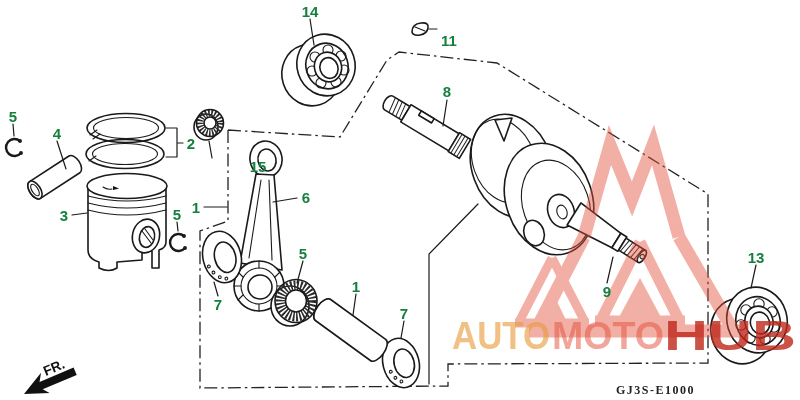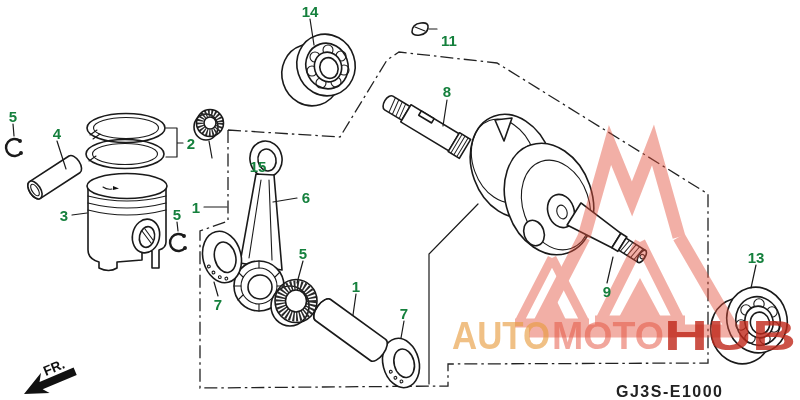--- a/index.html
+++ b/index.html
@@ -10,22 +10,22 @@
   .ln{fill:none;stroke:#1a1a1a;stroke-width:1.6;stroke-linecap:round;stroke-linejoin:round;}
   .fw{fill:#fff;stroke:#1a1a1a;stroke-width:1.6;stroke-linejoin:round;}
   .thin{stroke-width:1.1;}
   .ld{fill:none;stroke:#1a1a1a;stroke-width:1.2;stroke-linecap:round;}
   .dash{fill:none;stroke:#222;stroke-width:1.3;stroke-dasharray:13 4 2.5 4;}
   .tick{fill:none;stroke:#222;stroke-width:1;}
   
   .callout{position:absolute;transform:translate(-50%,-50%);font-weight:bold;
            font-size:15px;color:#15803d;line-height:1;white-space:nowrap;}
   #drawing-code{position:absolute;left:616px;top:383px;
-                font-family:Liberation Sans, sans-serif;font-weight:bold;
-                font-size:16px;letter-spacing:1.5px;color:#222;}
+                font-family:Liberation Serif, serif;font-weight:bold;
+                font-size:12px;letter-spacing:1.5px;color:#222;}
   
   .wm-logo{opacity:.45;}
   .wm-word{font-family:"Liberation Sans",sans-serif;font-weight:bold;}
   #wm-auto{opacity:.62;} #wm-moto{opacity:.5;} #wm-hub{opacity:.8;}
 </style>
 </head>
 <body>
 
 <div class="stage">
 

